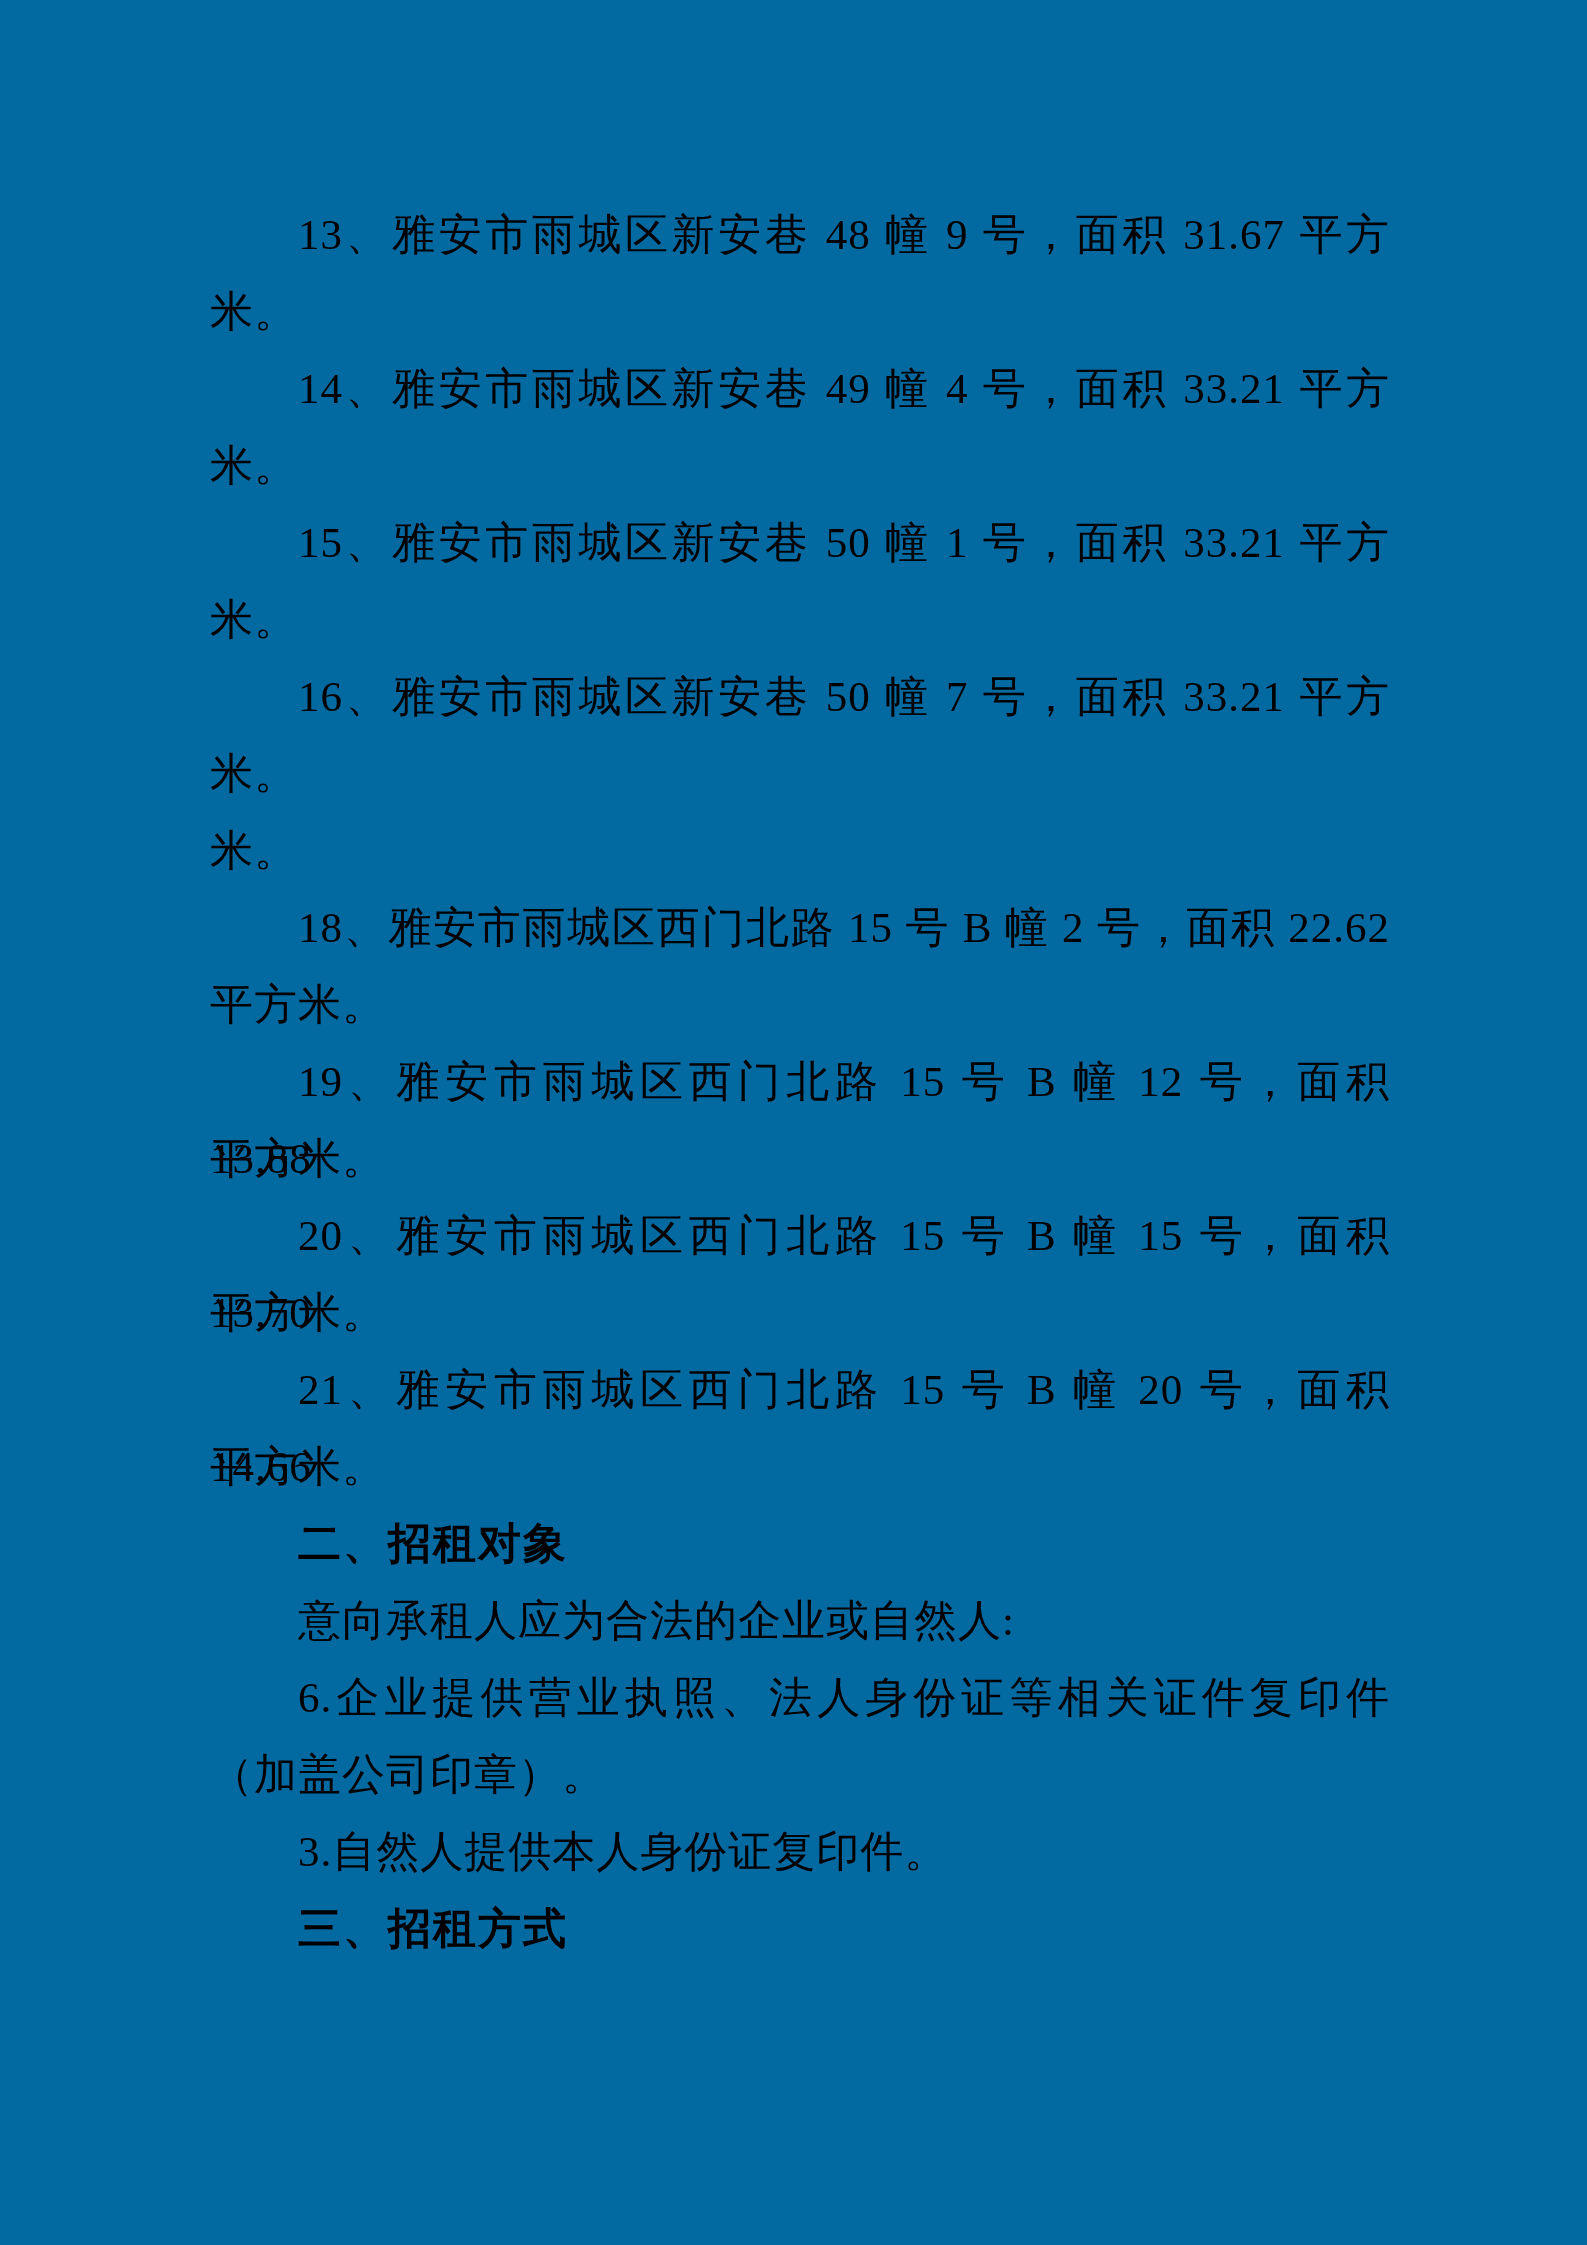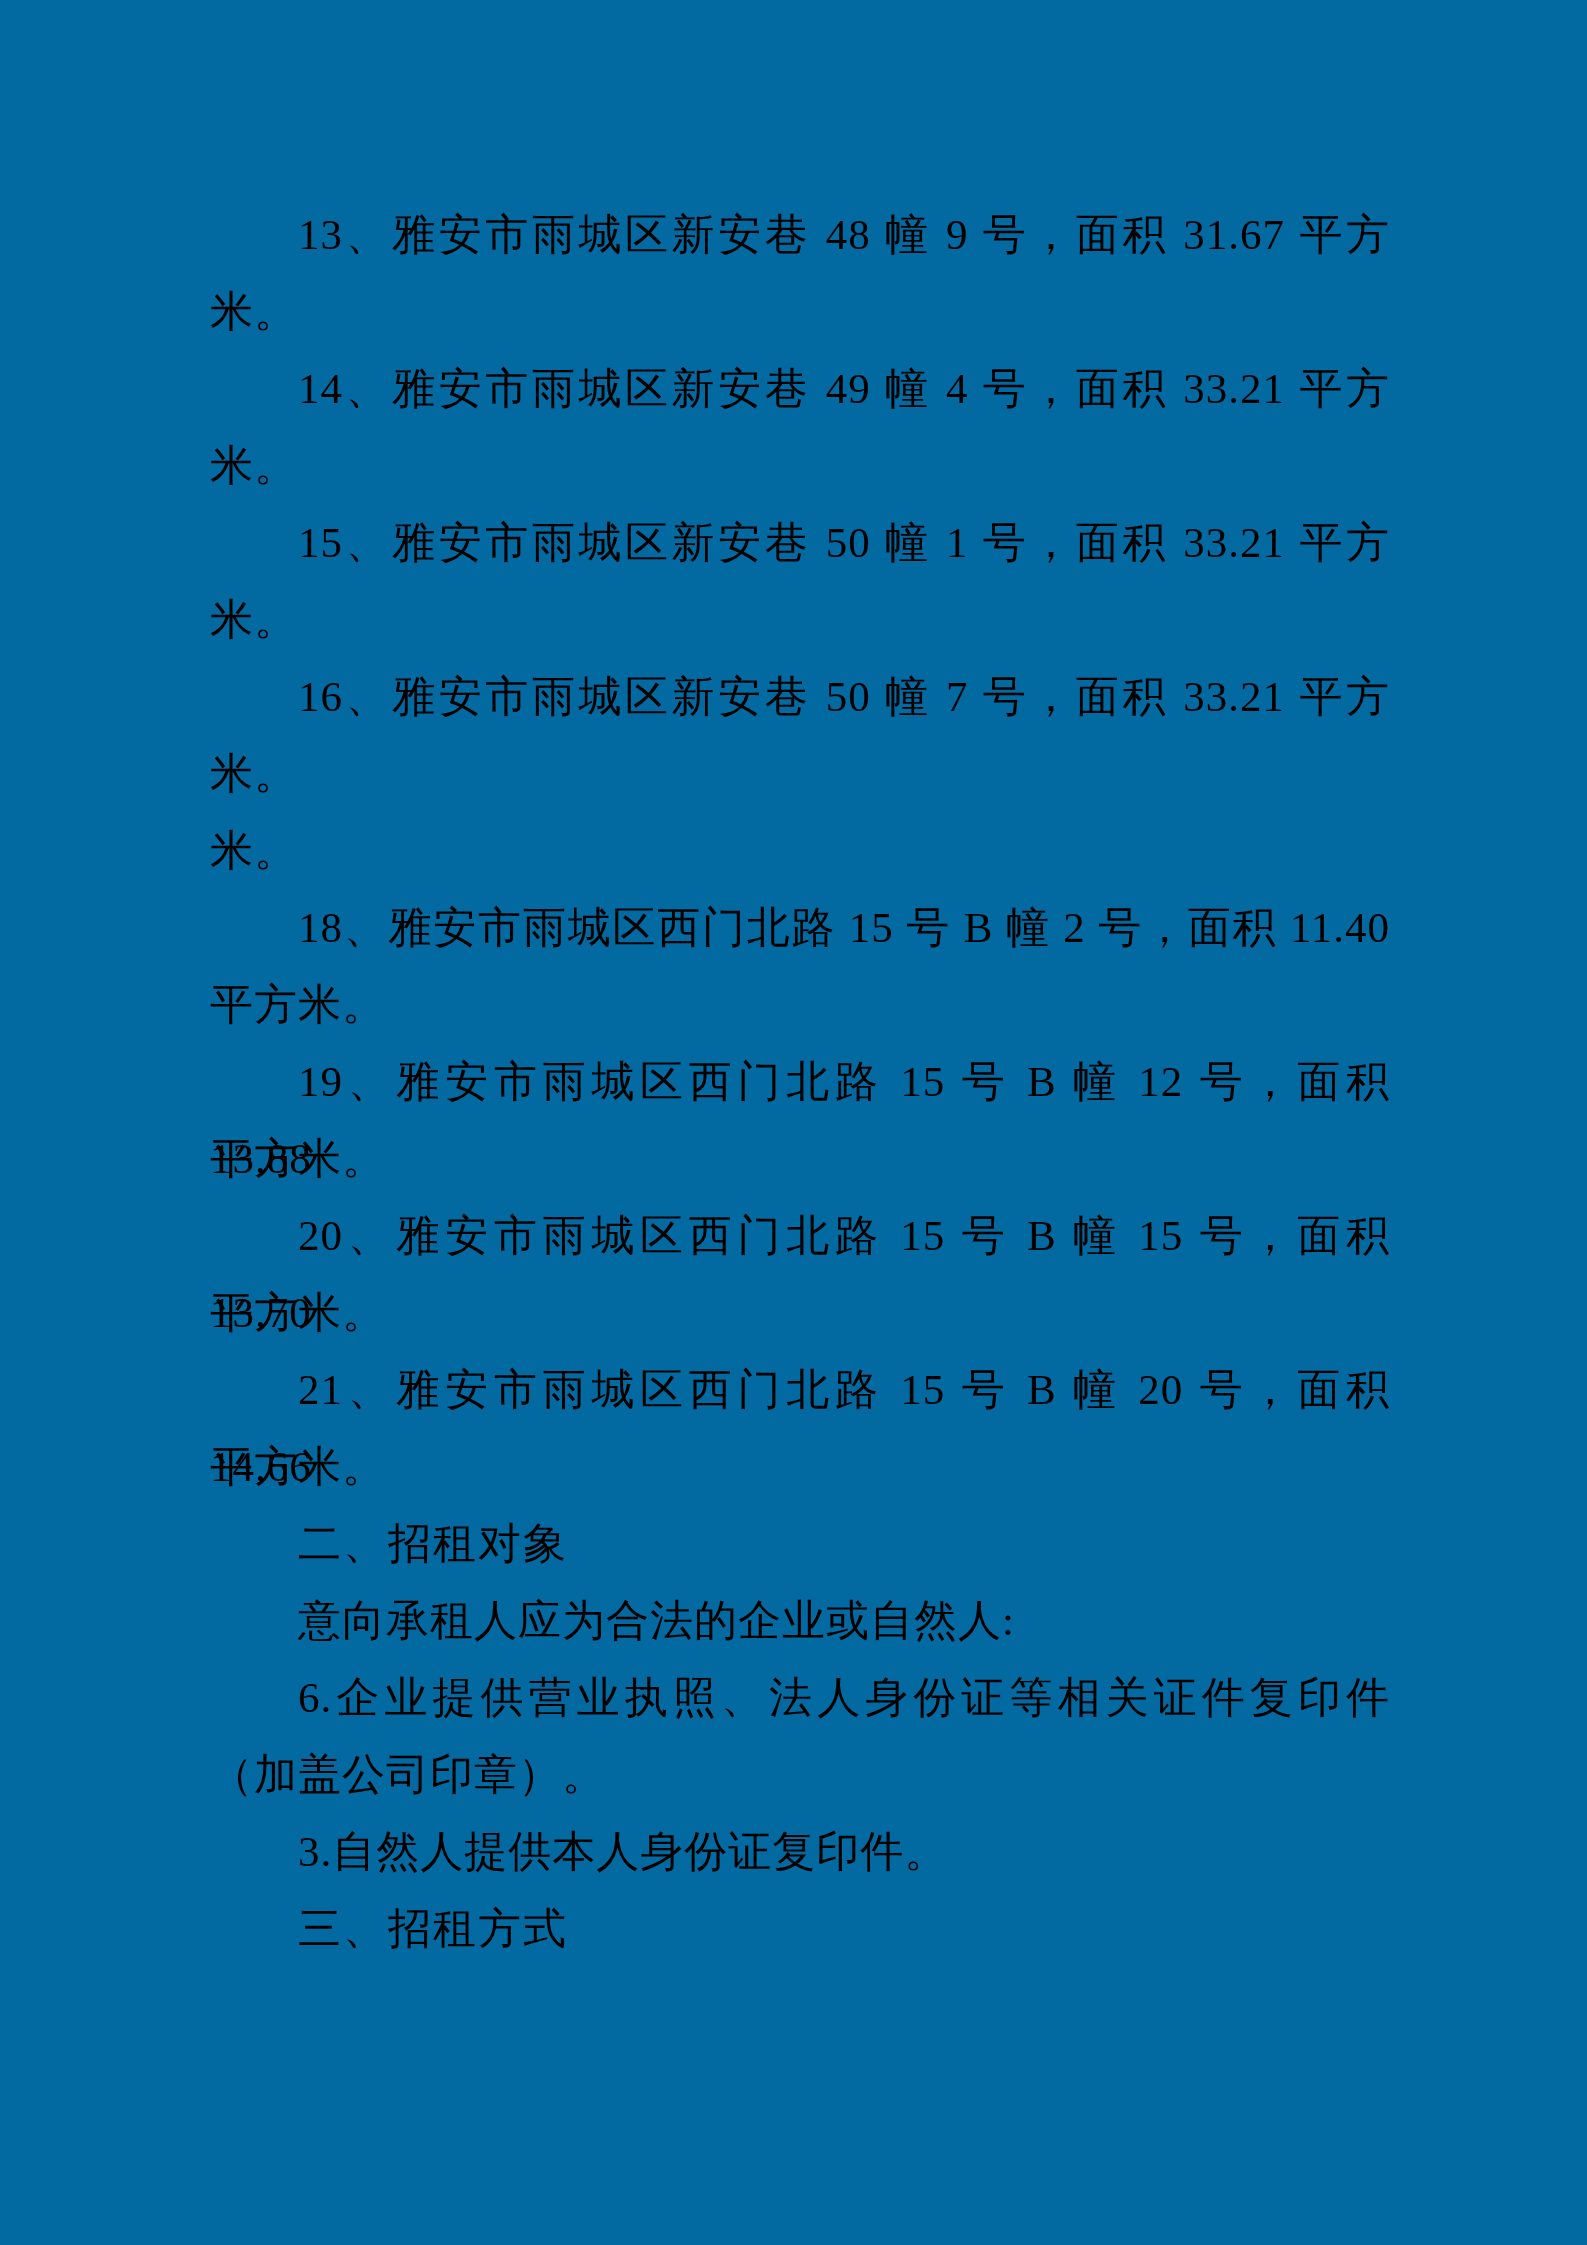--- a/index.html
+++ b/index.html
@@ -35,21 +35,21 @@
   
   .line.first {
     text-indent: 88px;
   }
   
   .line.fill {
     text-align: justify;
     text-align-last: justify;
   }
   .heading .line {
-    font-weight: 400;
+    font-weight: 700;
     font-family: "Liberation Sans", "DejaVu Sans", sans-serif;
     letter-spacing: 2px;
   }
 </style>
 </head>
 <body>
 
 <div class="page">
   <div id="doc-body">
       <div class="para list-item">
@@ -65,21 +65,21 @@
         <div class="line cont">米。</div>
       </div>
       <div class="para list-item">
         <div class="line first fill">16、雅安市雨城区新安巷 50 幢 7 号，面积 33.21 平方</div>
         <div class="line cont">米。</div>
       </div>
       <div class="para list-item">
         <div class="line cont">米。</div>
       </div>
       <div class="para list-item">
-        <div class="line first fill">18、雅安市雨城区西门北路 15 号 B 幢 2 号，面积 11.40</div>
+        <div class="line first fill">18、雅安市雨城区西门北路 15 号 B 幢 2 号，面积 22.62</div>
         <div class="line cont">平方米。</div>
       </div>
       <div class="para list-item">
         <div class="line first fill">19、雅安市雨城区西门北路 15 号 B 幢 12 号，面积 13.88</div>
         <div class="line cont">平方米。</div>
       </div>
       <div class="para list-item">
         <div class="line first fill">20、雅安市雨城区西门北路 15 号 B 幢 15 号，面积 13.70</div>
         <div class="line cont">平方米。</div>
       </div>

